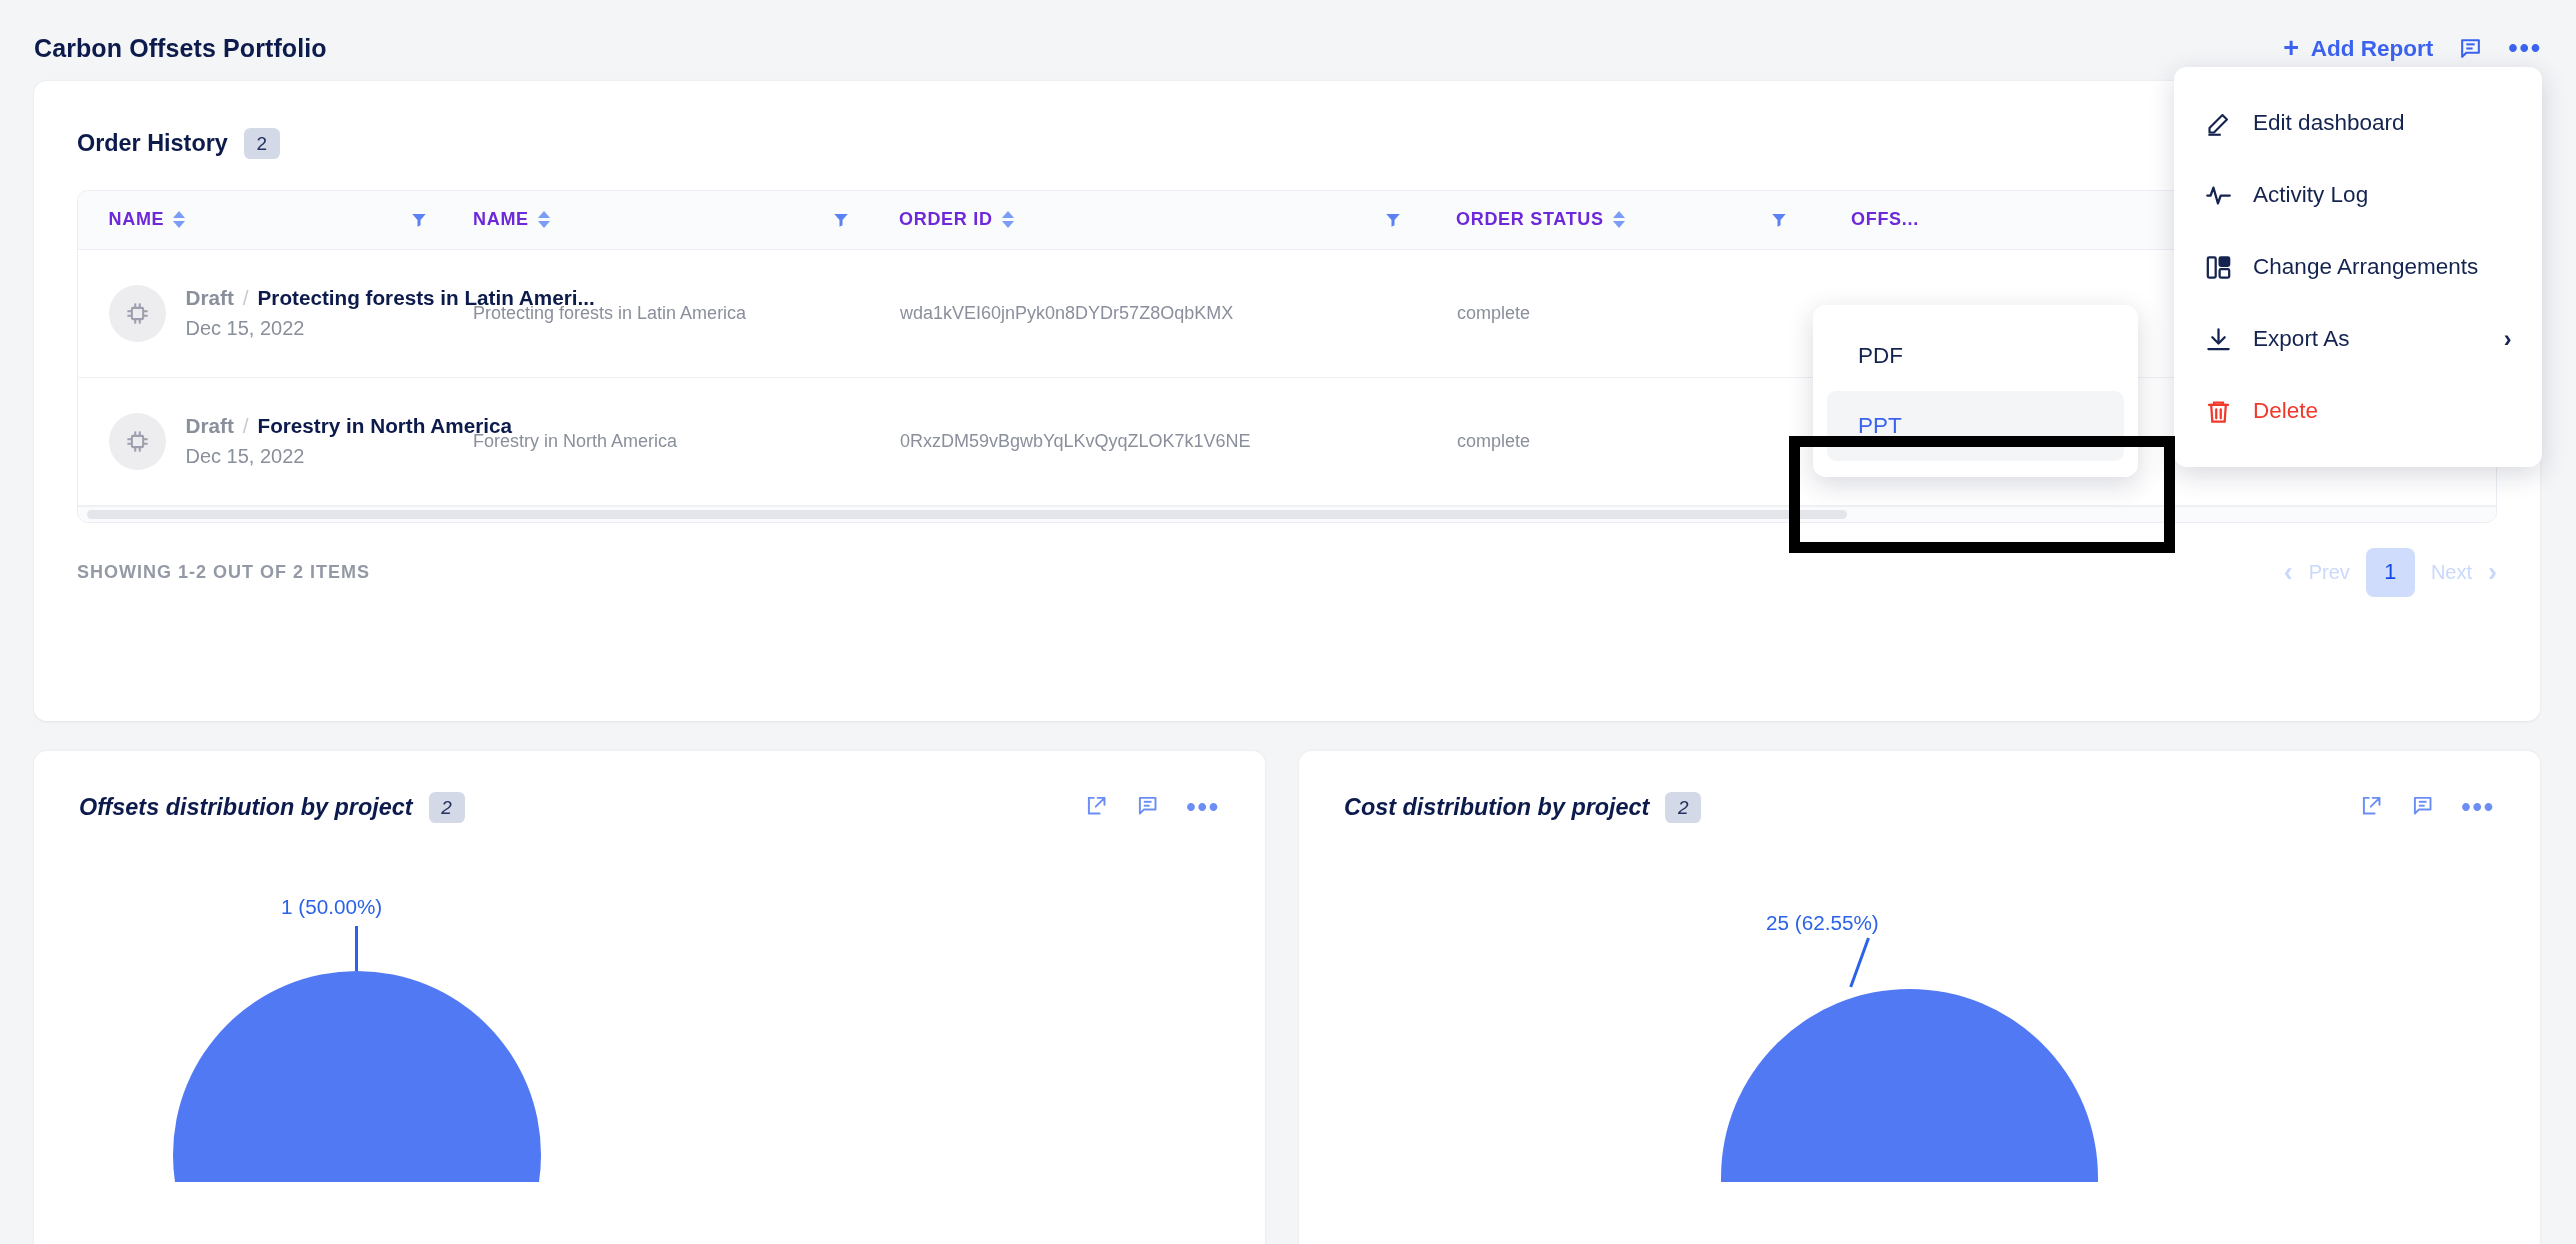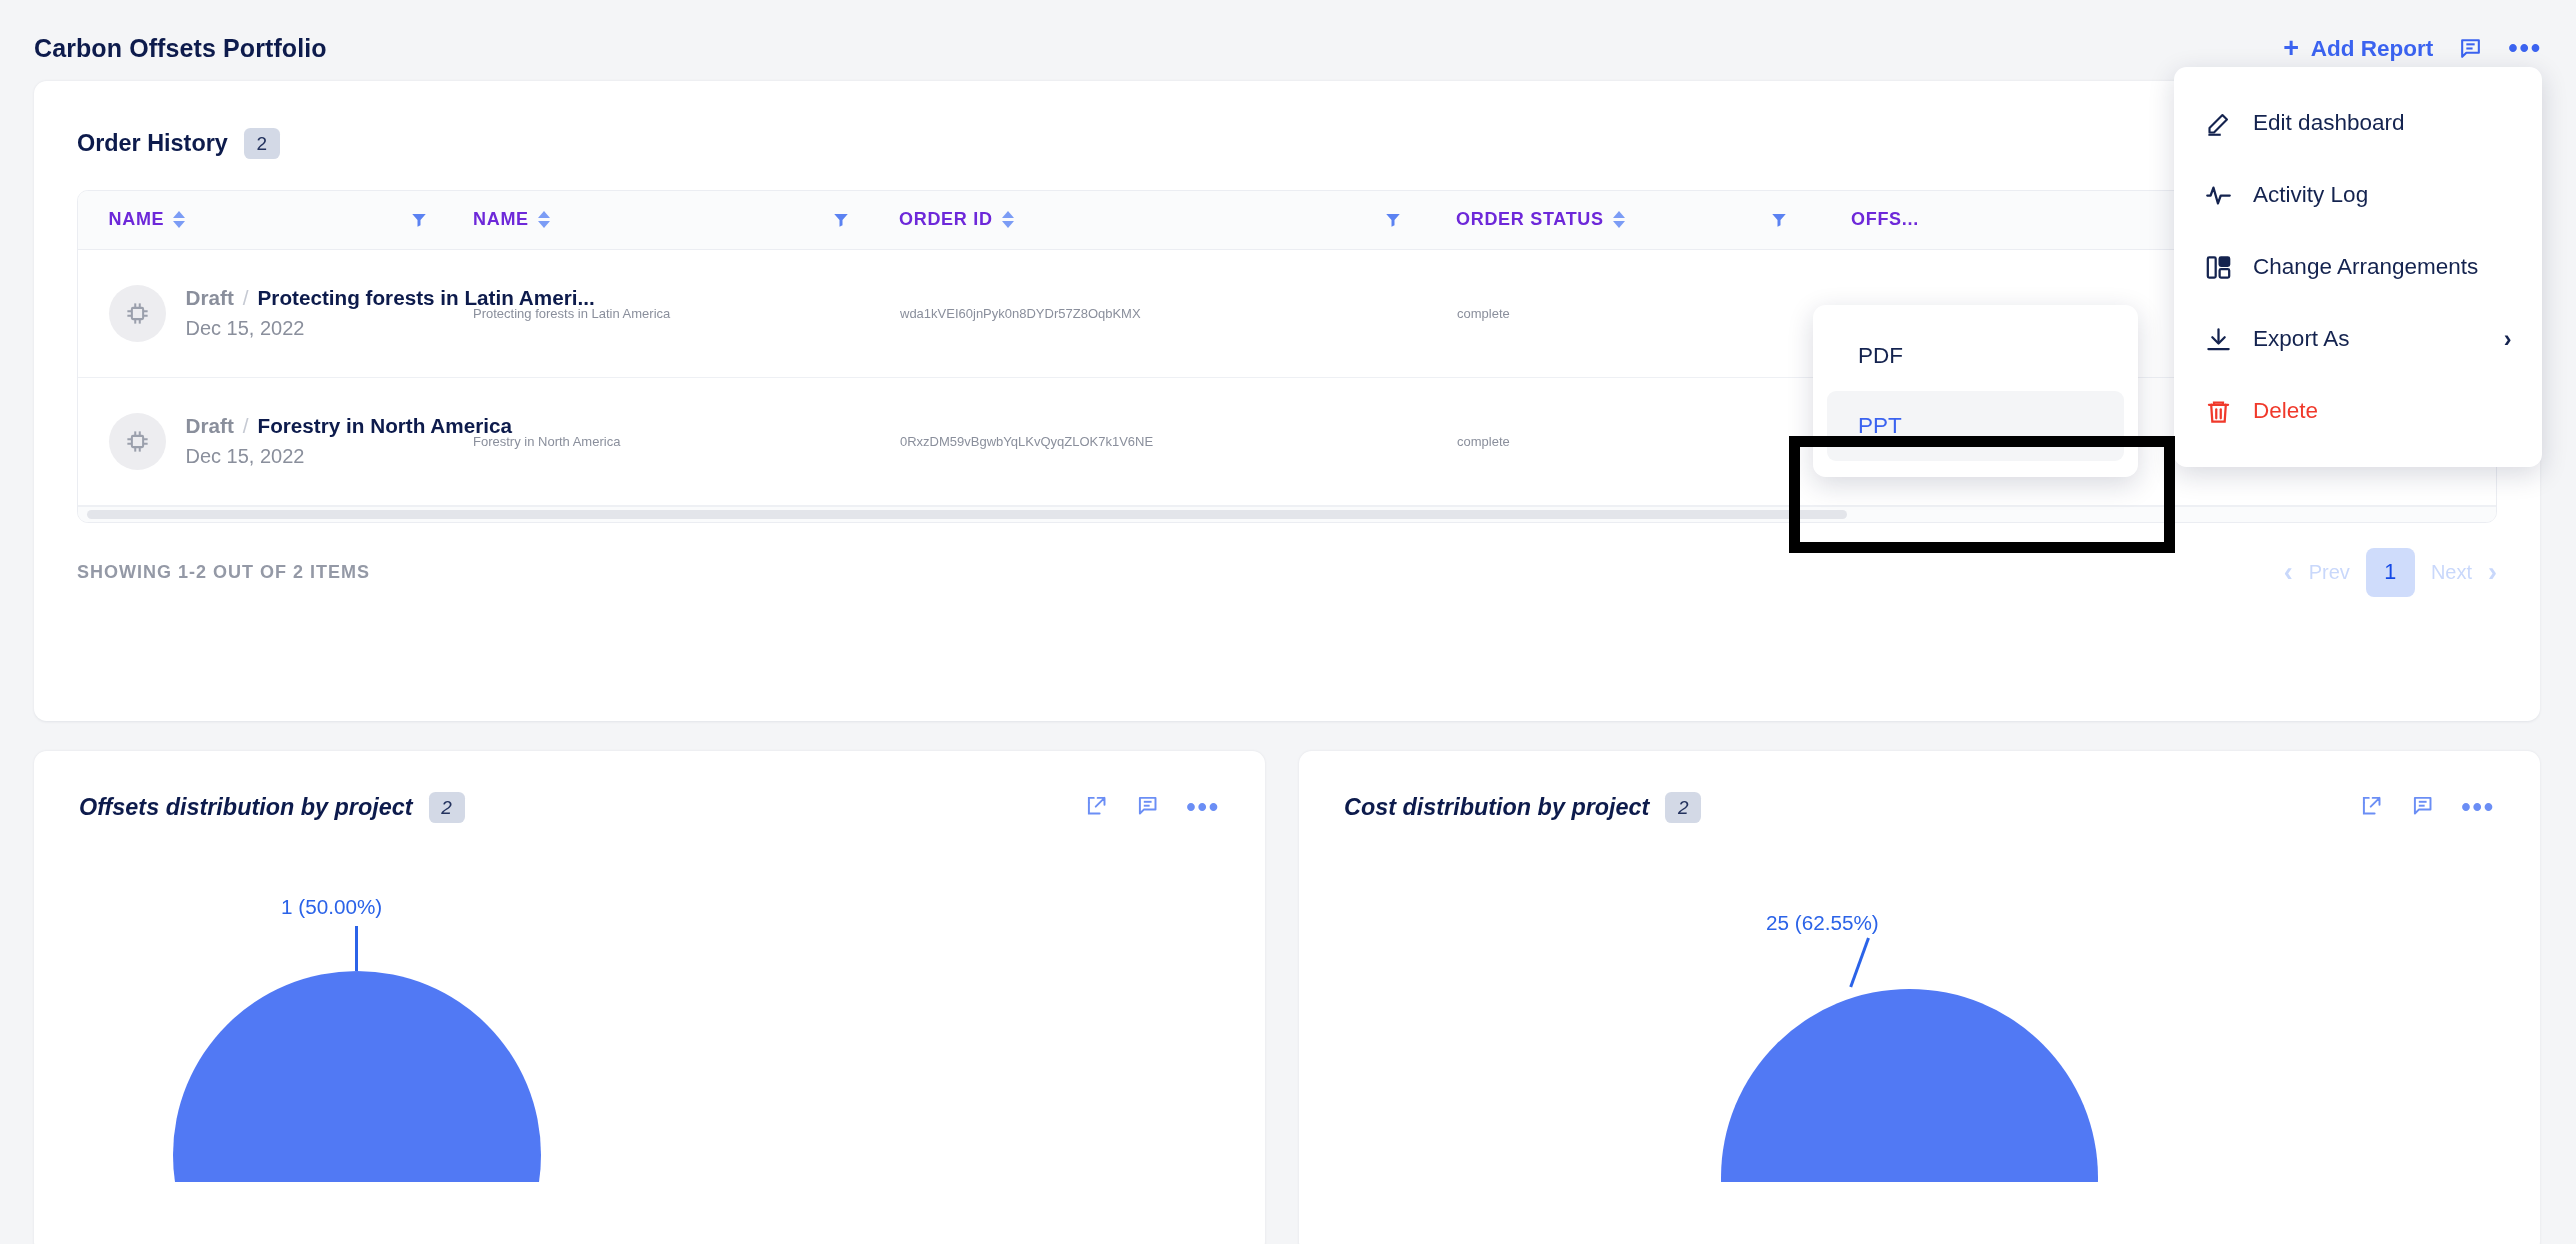--- a/index.html
+++ b/index.html
@@ -83,21 +83,21 @@
     width: 57px; height: 57px; border-radius: 50%; background: #ededf0;
     display: flex; align-items: center; justify-content: center; flex: none;
   }
   .chip-ic { width: 27px; height: 27px; }
   .name-block { display: flex; flex-direction: column; gap: 7.2px; }
   .name-line { display: flex; align-items: center; gap: 9px; font-size: 20.7px; }
   .draft { color: #8a8f9c; font-weight: bold; }
   .slash { color: #c6cad3; font-weight: 400; }
   .proj { color: #0d1b4c; font-weight: bold; white-space: nowrap; }
   .date { font-size: 20px; color: #8a8f9c; }
-  .cell-plain { font-size: 13px; color: #8a8f9c; white-space: nowrap; }
+  .cell-plain { font-size: 18px; color: #8a8f9c; white-space: nowrap; }
   .cell-num { font-size: 20.7px; color: #8a8f9c; }
 
   
   .hscroll {
     height: 16px; background: #fafbfc; border-top: 0.9px solid #eef0f4;
     position: relative;
   }
   .hscroll .thumb {
     position: absolute; left: 9px; top: 3.6px; height: 9px; width: 1760px;
     background: #e3e5ea; border-radius: 5.4px;

